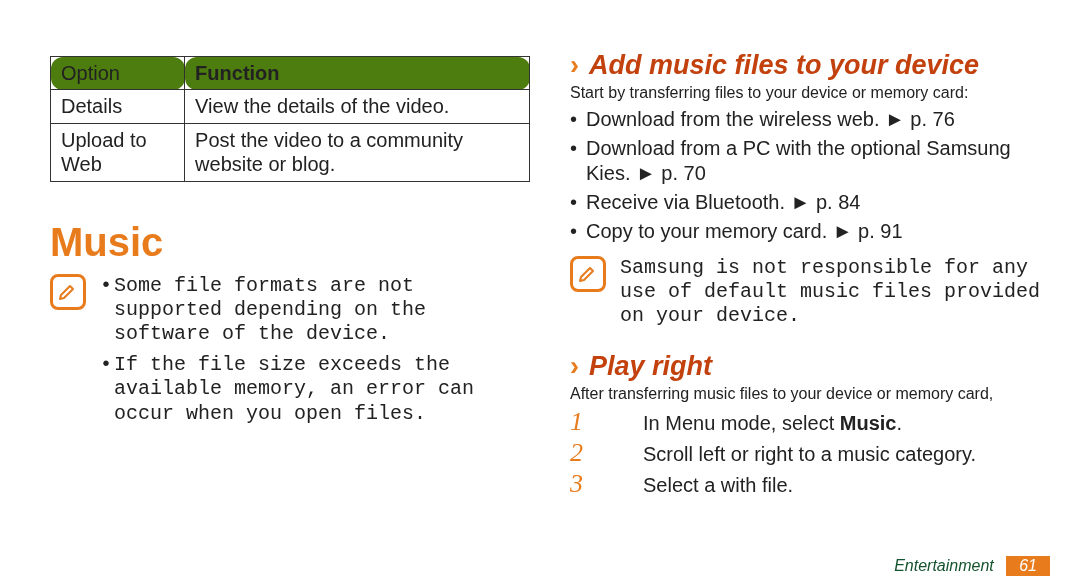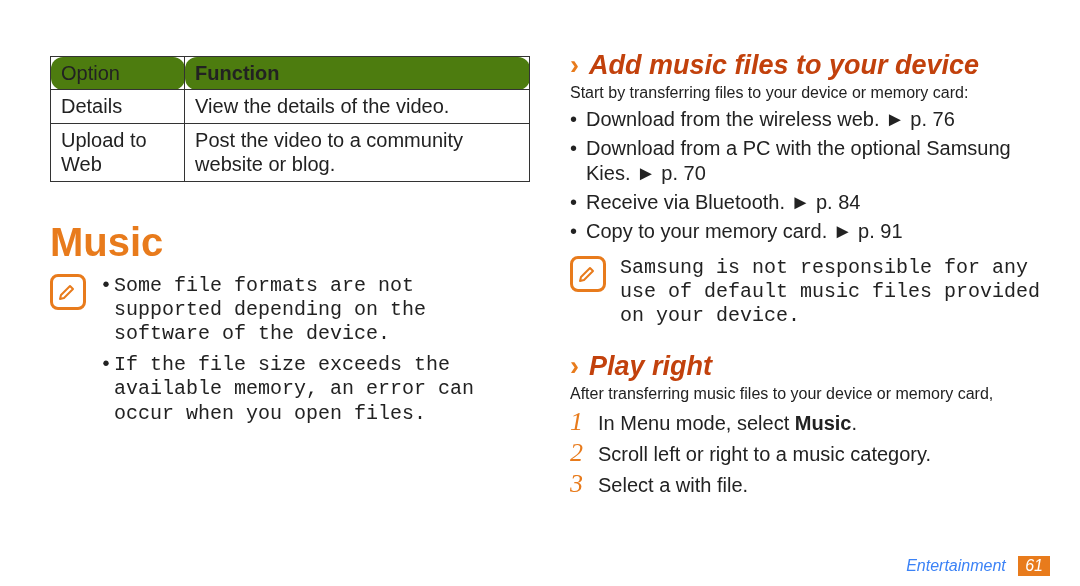--- a/index.html
+++ b/index.html
@@ -168,40 +168,41 @@
     font-size: 26px;
     width: 28px;
     flex: 0 0 28px;
     line-height: 1.0;
     text-align: left;
   }
   .step .txt {
     flex: 1;
     line-height: 1.25;
     padding-top: 2px;
+    margin-left: 45px;
   }
   .bold { font-weight: bold; }
 
   
   .footer {
     position: absolute;
     right: 30px;
     bottom: 10px;
     font-size: 16px;
   }
   .footer .section-name {
     font-style: italic;
-    color: #3b82f6;
+    color: #14532d;
     margin-right: 8px;
   }
   .footer .page-num {
     display: inline-block;
     background: #e87b1c;
     color: #fff;
-    padding: 1px 7px;
+    padding: 1px 13px;
     font-style: italic;
     font-size: 16px;
   }
 </style>
 </head>
 <body>
 
 <div class="page">
 
   <div class="col col-left">

